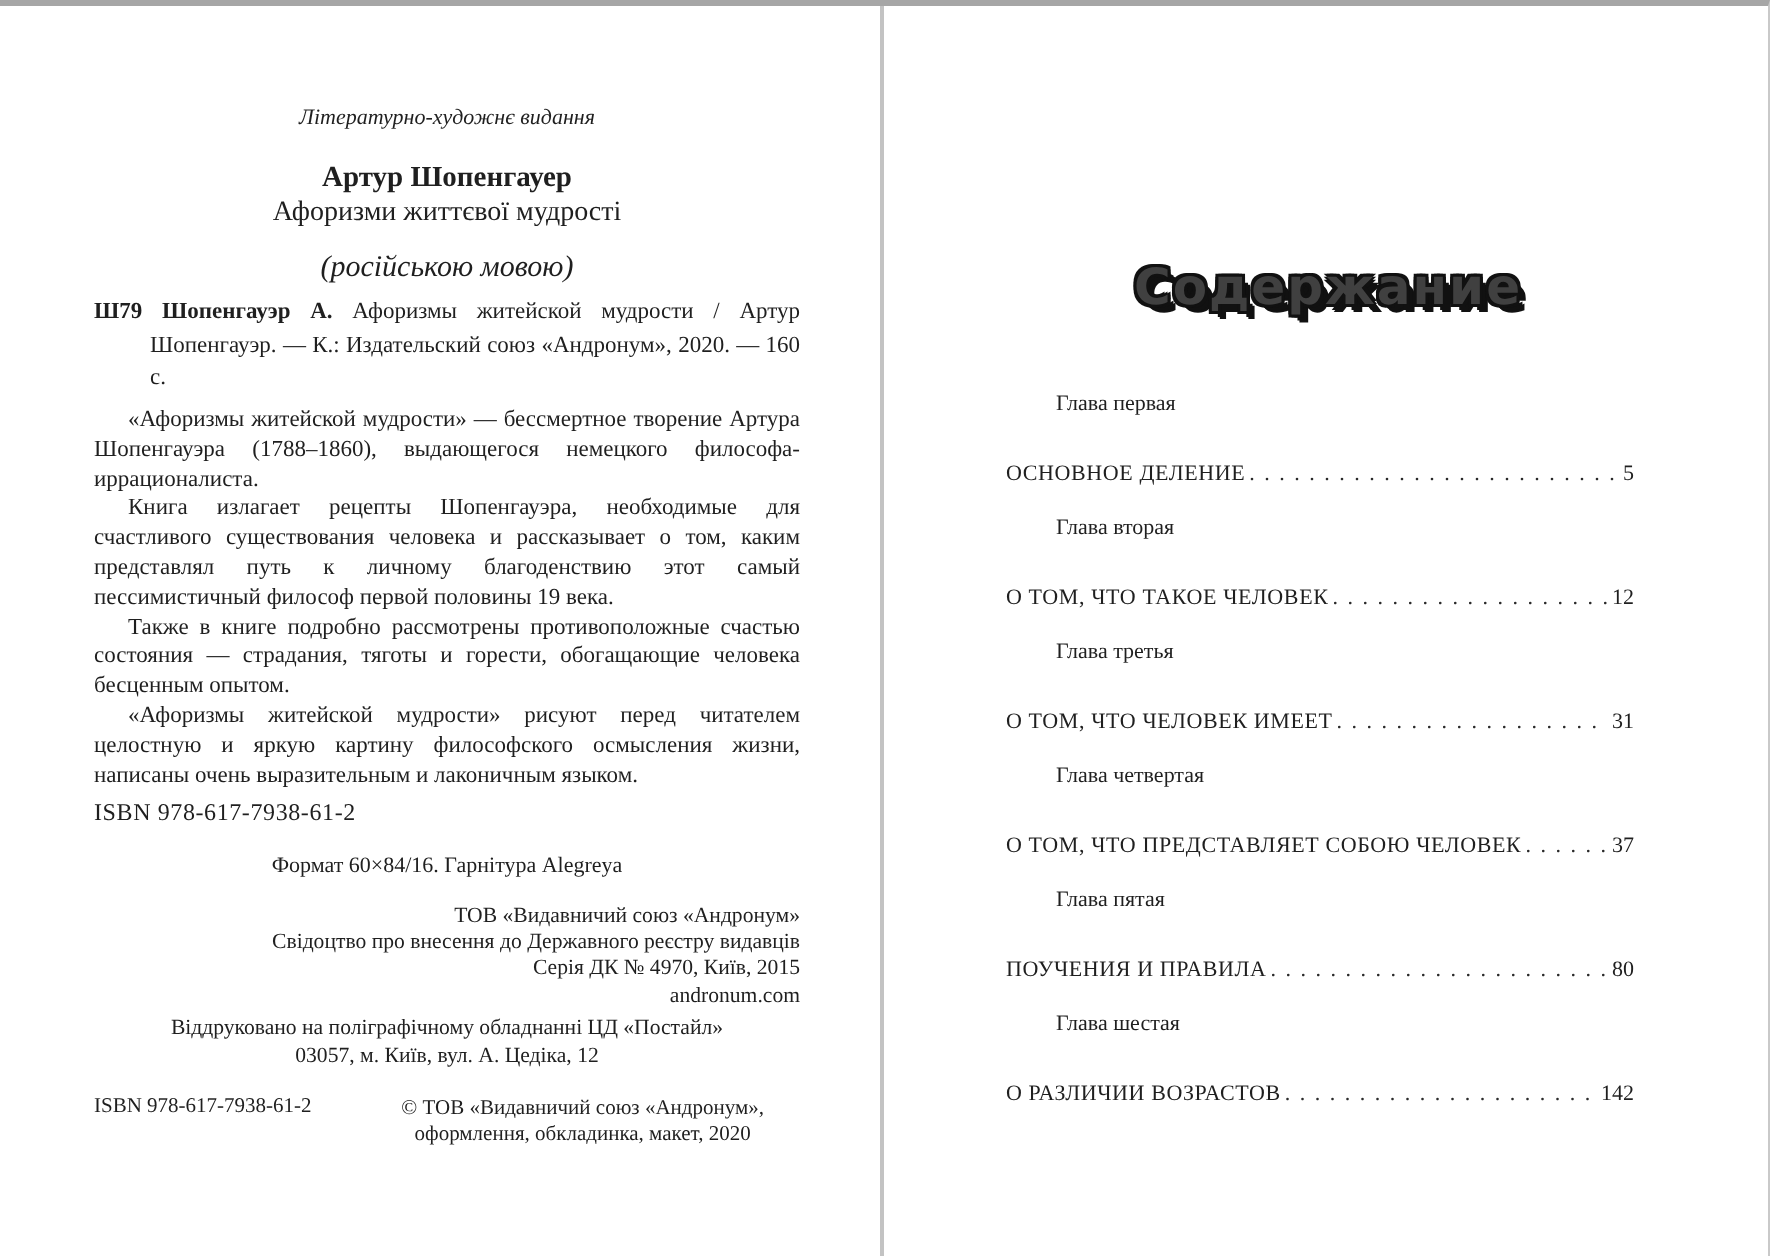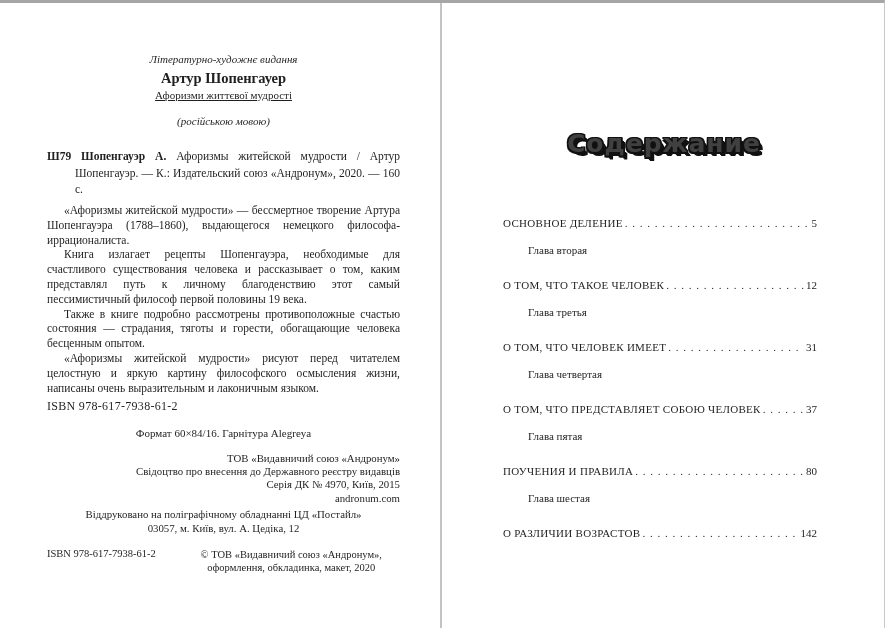--- a/index.html
+++ b/index.html
@@ -14,24 +14,24 @@
     font-family:"Liberation Serif","DejaVu Serif",serif;
     color:#1f1f1f;
   }
   .divider{
     position:absolute;left:440px;top:0;bottom:0;width:2px;
     background:#c3c3c3;
   }
   
   .page-left{position:absolute;left:47px;top:0;width:353px;height:625px;}
   .edition{position:absolute;top:50px;left:0;right:0;text-align:center;}
-  .edition .note{font-style:italic;font-size:11px;margin-bottom:5px;}
+  .edition .note{font-style:italic;font-size:11px;margin-bottom:16px;}
   .edition .author{font-weight:bold;font-size:14.5px;line-height:17px;}
-  .edition .title{font-size:11px;line-height:17px;text-decoration:underline;}
-  .edition .lang{font-style:italic;font-size:11px;margin-top:11px;}
+  .edition .title{font-size:14px;line-height:17px;}
+  .edition .lang{font-style:italic;font-size:15px;margin-top:11px;}
   .catalog{
     position:absolute;top:145px;left:0;width:353px;
     font-size:11.5px;line-height:16.5px;text-align:justify;
     padding-left:28px;text-indent:-28px;box-sizing:border-box;
   }
   .catalog b{font-weight:bold;}
   .annotation{position:absolute;top:200px;left:0;width:353px;}
   .annotation p{
     margin:0;font-size:11.5px;line-height:14.8px;
     text-align:justify;text-indent:17px;
@@ -122,20 +122,21 @@
 
   </div>
 
   <div class="page-right">
 
     <div class="contents-heading">Содержание</div>
 
     <div class="toc">
 
       <div class="toc-entry">
+        <div class="chapter-label">Глава первая</div>
         <div class="toc-line">
           <span class="toc-title">ОСНОВНОЕ ДЕЛЕНИЕ</span>
           <span class="dot-leader"></span>
           <span class="page-number">5</span>
         </div>
       </div>
 
       <div class="toc-entry">
         <div class="chapter-label">Глава вторая</div>
         <div class="toc-line">

